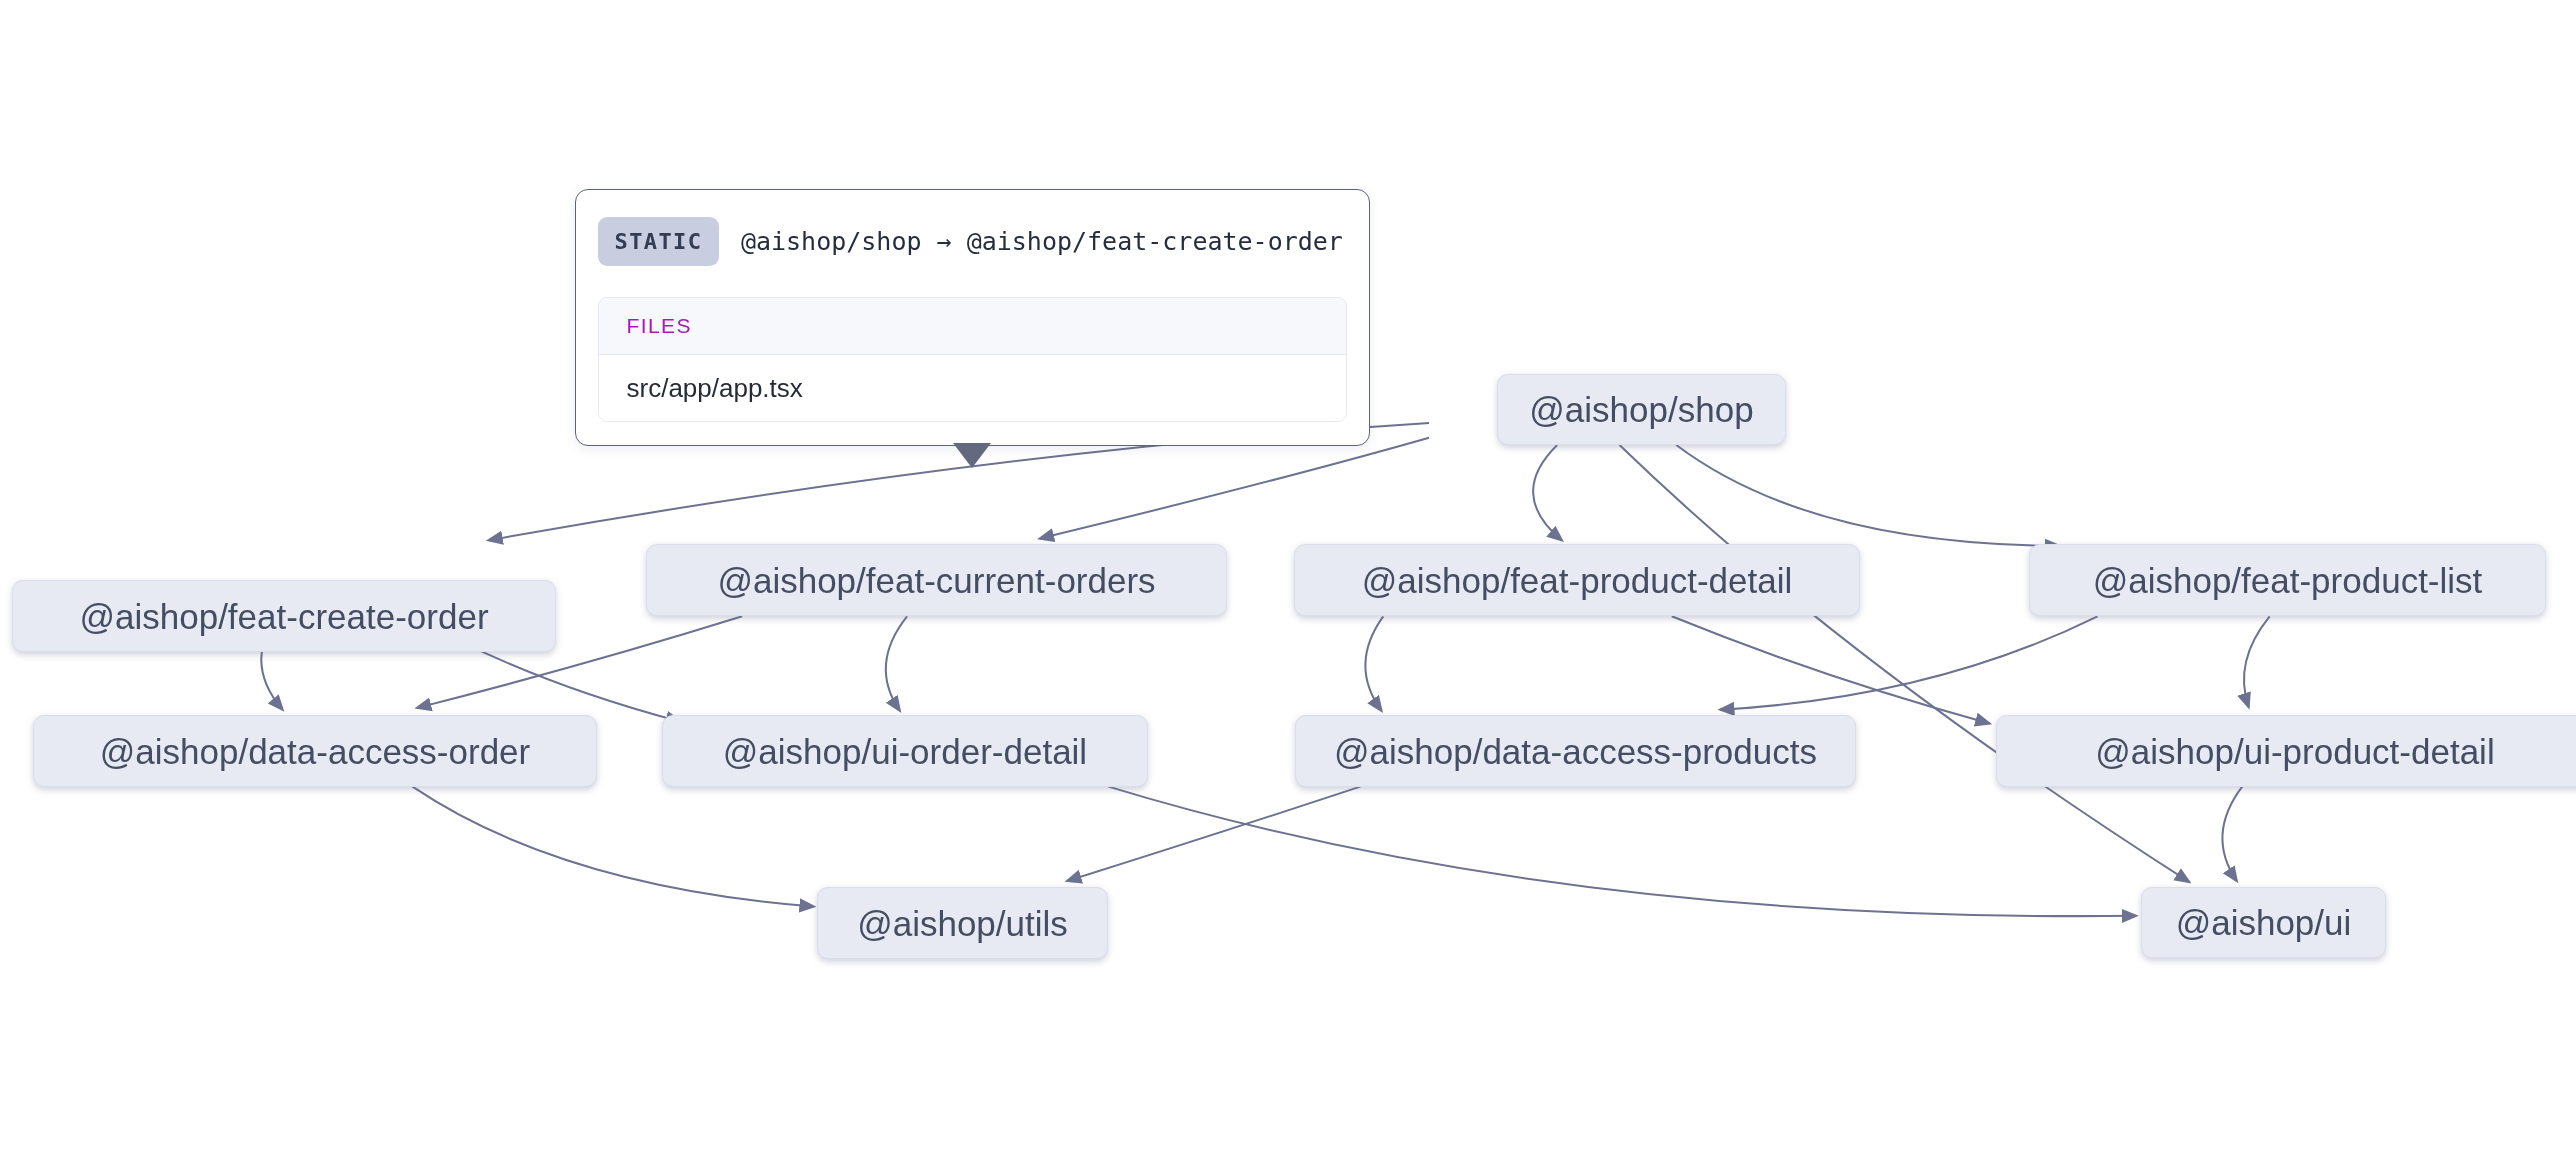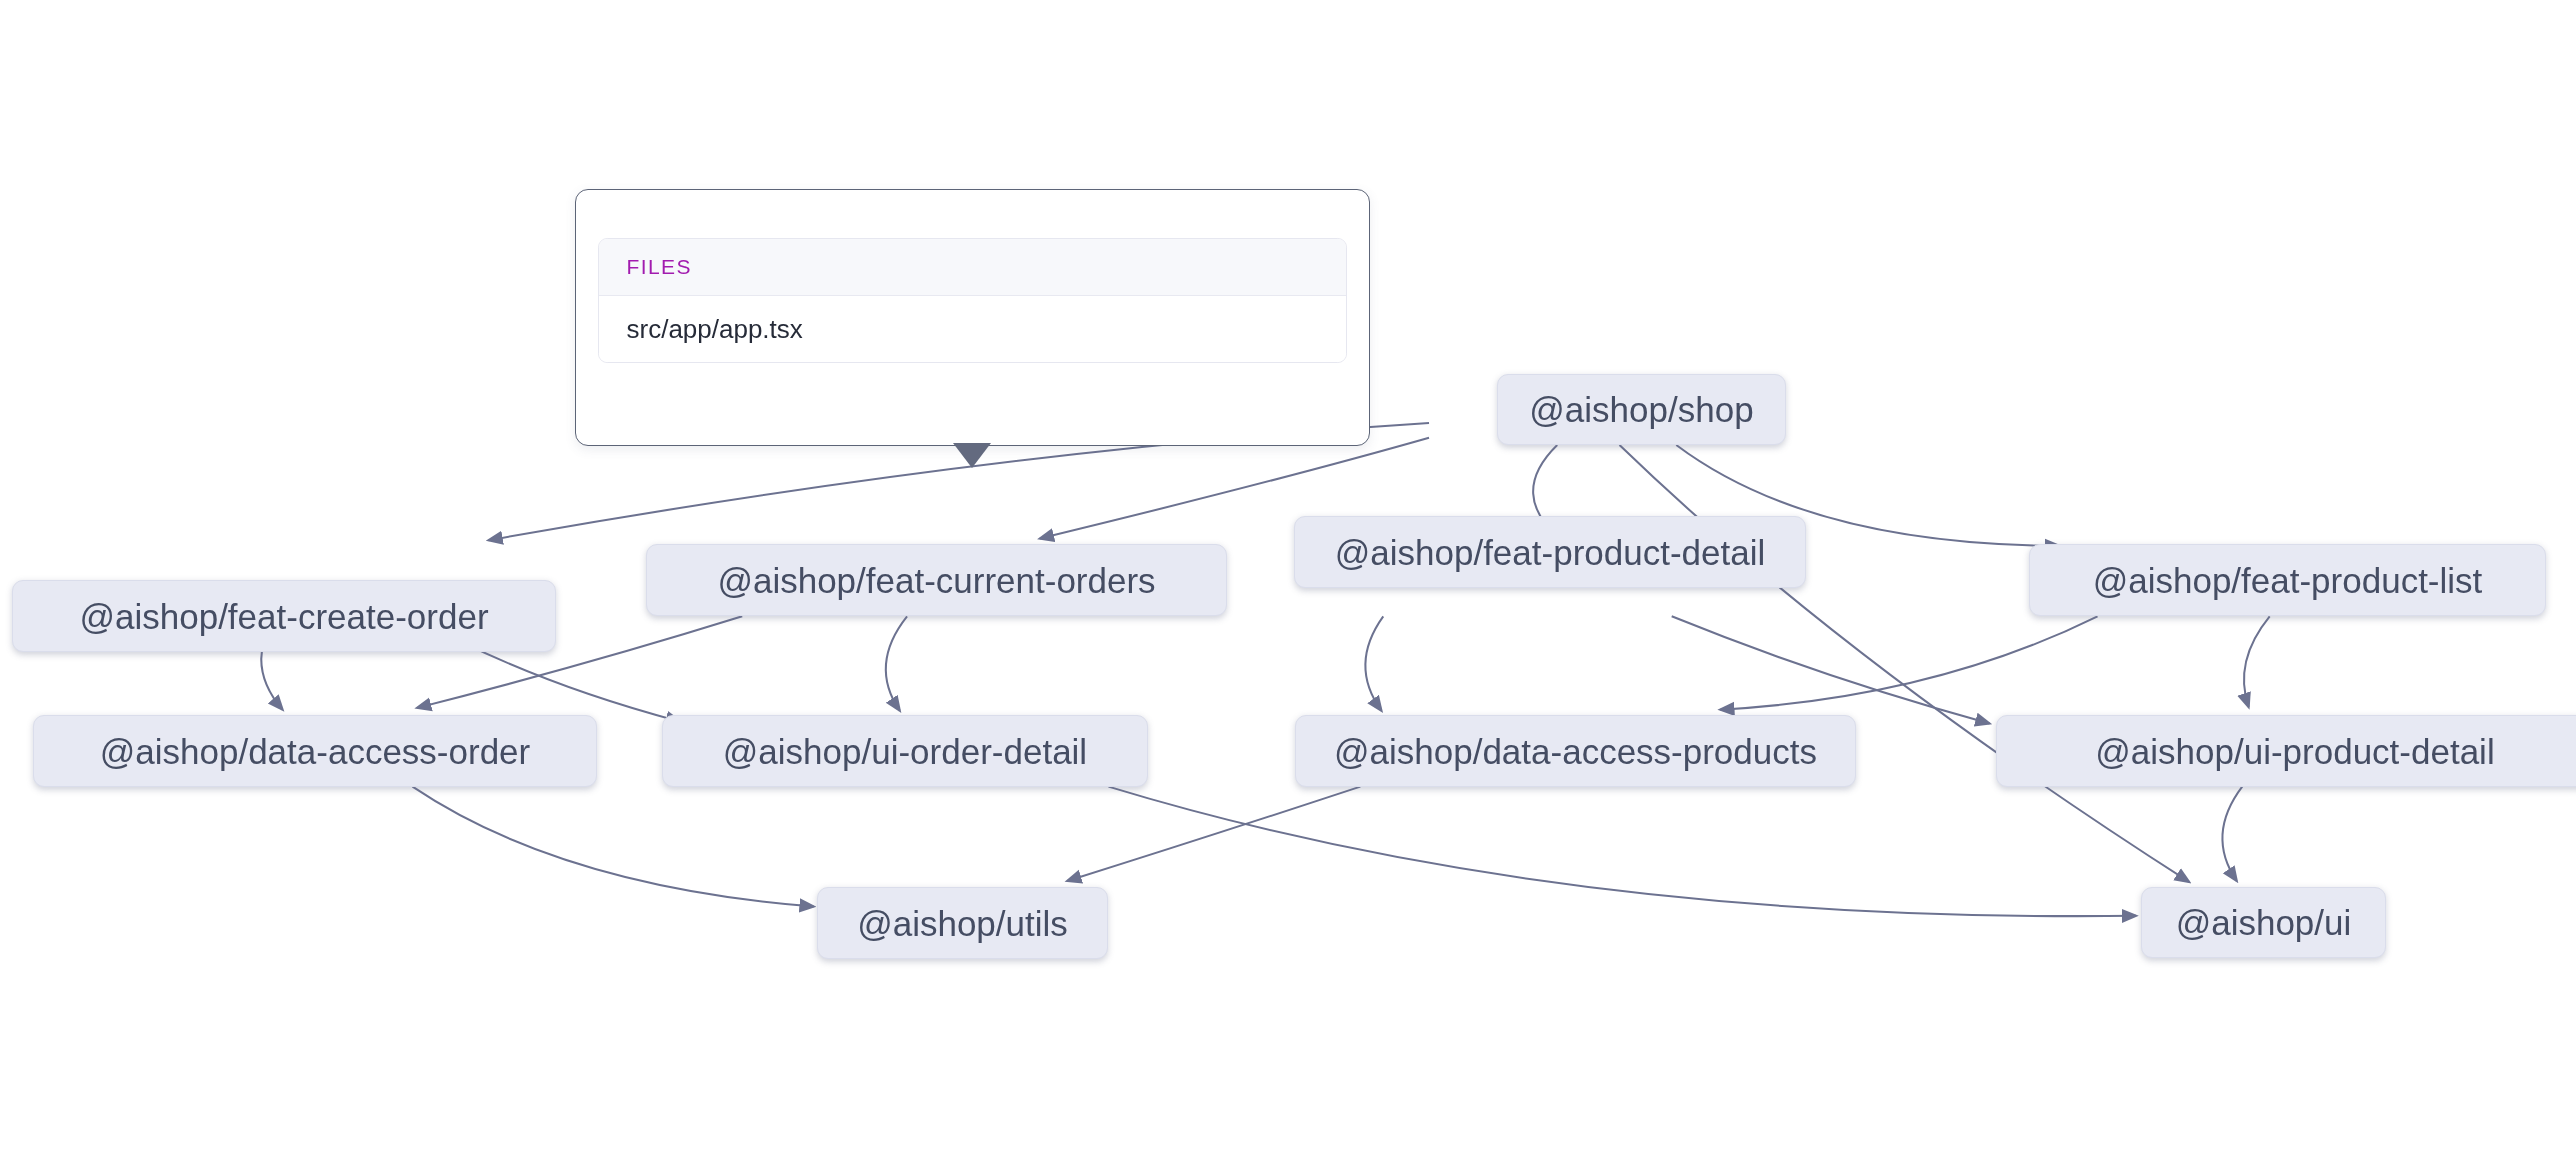--- a/index.html
+++ b/index.html
@@ -78,32 +78,36 @@
         <path d="M 1485 859 Q 1315 915 1165 962" class="edge" marker-end="url(#arrowhead)"></path>
         <path d="M 1210 859 Q 1700 1008 2332 1000" class="edge" marker-end="url(#arrowhead)"></path>
         <path d="M 2448 859 Q 2408 912 2442 962" class="edge" marker-end="url(#arrowhead)"></path>
       </g>
   </svg>
 
   <div id="node-layer">
       <div class="node" style="left: 1497px; top: 374px; width: 289px; height: 71px;">@aishop/shop</div>
       <div class="node" style="left: 12px; top: 544px; width: 544px; height: 72px; margin-top: 36px;">@aishop/feat-create-order</div>
       <div class="node" style="left: 646px; top: 544px; width: 581px; height: 72px;">@aishop/feat-current-orders</div>
-      <div class="node" style="left: 1294px; top: 516px; width: 512px; height: 72px;">@aishop/feat-product-detail</div>
+      <div class="node" style="left: 1294px; top: 544px; width: 566px; height: 72px;">@aishop/feat-product-detail</div>
       <div class="node" style="left: 2029px; top: 544px; width: 517px; height: 72px;">@aishop/feat-product-list</div>
       <div class="node" style="left: 33px; top: 715px; width: 564px; height: 72px;">@aishop/data-access-order</div>
       <div class="node" style="left: 662px; top: 715px; width: 486px; height: 72px;">@aishop/ui-order-detail</div>
       <div class="node" style="left: 1295px; top: 715px; width: 561px; height: 72px;">@aishop/data-access-products</div>
       <div class="node" style="left: 1996px; top: 715px; width: 598px; height: 72px;">@aishop/ui-product-detail</div>
       <div class="node" style="left: 817px; top: 887px; width: 291px; height: 72px;">@aishop/utils</div>
       <div class="node" style="left: 2141px; top: 887px; width: 245px; height: 71px;">@aishop/ui</div>
     </div>
 
   <div class="tooltip" id="tooltip" style="left: 575px; top: 189px; width: 795px; height: 257px;">
     <div class="tooltip-inner">
+      <div class="tt-row">
+        <span class="tt-badge">STATIC</span>
+        <span class="tt-edge-label">@aishop/shop → @aishop/feat-create-order</span>
+      </div>
       <div class="tt-files">
         <div class="tt-files-header">FILES</div>
         <div id="file-list">
             <div class="tt-file">src/app/app.tsx</div>
           </div>
       </div>
     </div>
   </div>
   <div class="tt-pointer" id="tt-pointer" style="left: 953px; top: 443px;"></div>
 

